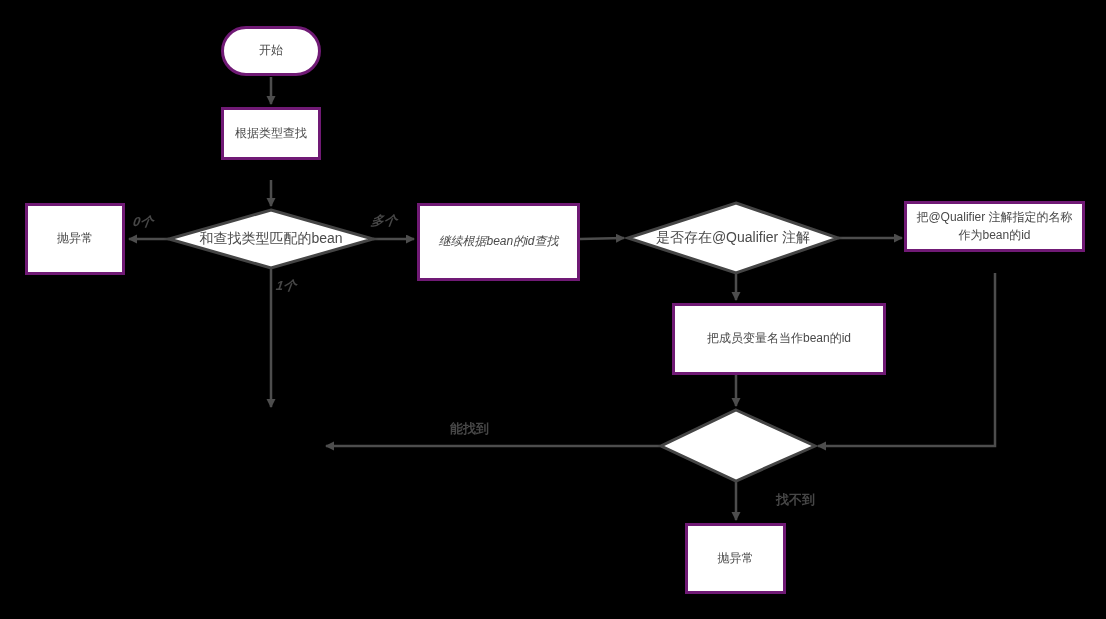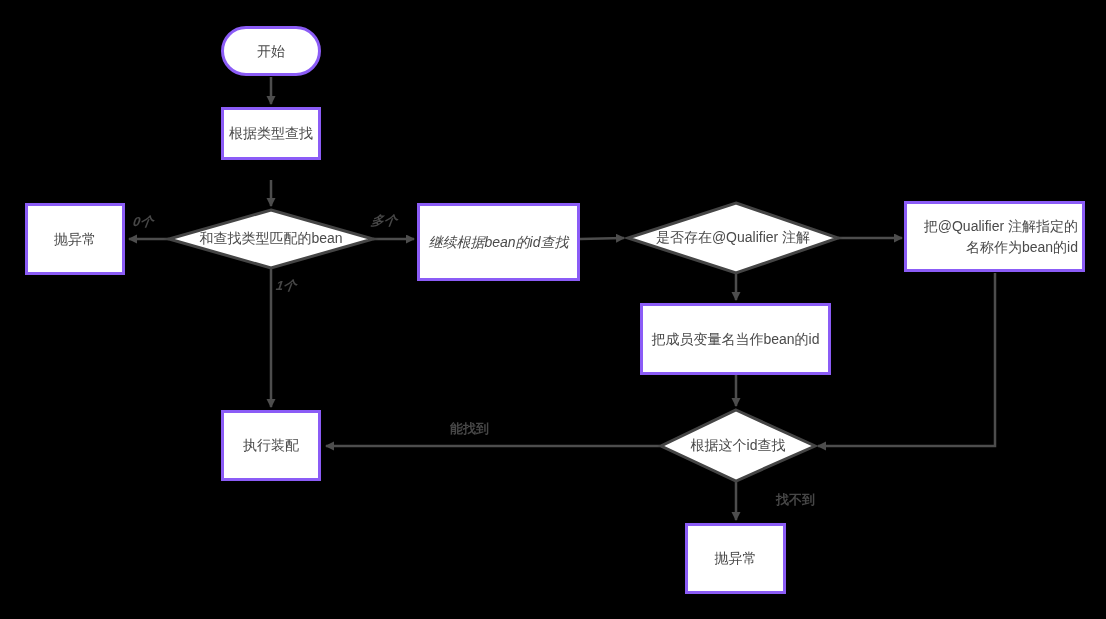--- a/index.html
+++ b/index.html
@@ -29,28 +29,28 @@
   }
   .edges polygon.diamond {
     fill: #ffffff;
     stroke: #454545;
     stroke-width: 3;
   }
   .node {
     position: absolute;
     box-sizing: border-box;
     background: #ffffff;
-    border: 3px solid #8b5cf6;
+    border: 3px solid #701a75;
     color: #4a4a4a;
-    font-size: 14px;
+    font-size: 12px;
     line-height: 1.45;
     display: flex;
     align-items: center;
     justify-content: center;
-    text-align: right;
+    text-align: center;
   }
   .node.stadium {
     border-radius: 25px;
   }
   .node .nowrap {
     white-space: nowrap;
   }
   .diamond-label {
     position: absolute;
     box-sizing: border-box;
@@ -114,47 +114,41 @@
   </div>
 
   <div class="node" style="left:25px; top:203px; width:100px; height:72px;">
     <span>抛异常</span>
   </div>
 
   <div class="node" style="left:417px; top:203px; width:163px; height:78px;font-style:italic;">
     <span class="nowrap">继续根据bean的id查找</span>
   </div>
 
-  <div class="node" style="left:904px; top:201px; width:181px; height:71px; padding:0 4px;">
+  <div class="node" style="left:904px; top:201px; width:181px; height:51px; padding:0 4px;">
     <span>把@Qualifier 注解指定的名称作为bean的id</span>
   </div>
 
-  <div class="node" style="left:640px; top:303px; width:191px; height:72px;">
+  <div class="node" style="left:672px; top:303px; width:214px; height:72px;">
     <span class="nowrap">把成员变量名当作bean的id</span>
   </div>
 
-  <div class="node" style="left:221px; top:410px; width:100px; height:71px;">
-    <span>执行装配</span>
-  </div>
 
   <div class="node" style="left:685px; top:523px; width:101px; height:71px;">
     <span>抛异常</span>
   </div>
 
   <div class="diamond-label" style="left:628px; top:203px; width:210px; height:70px;">
     <span>是否存在@Qualifier 注解</span>
   </div>
 
   <div class="diamond-label" style="left:169px; top:210px; width:204px; height:58px;">
     <span>和查找类型匹配的bean</span>
   </div>
 
-  <div class="diamond-label" style="left:661px; top:410px; width:154px; height:71px;">
-    <span>根据这个id查找</span>
-  </div>
 
   <div class="edge-label slant" style="left:133px; top:213px;">0个</div>
   <div class="edge-label slant" style="left:371px; top:212px;">多个</div>
   <div class="edge-label slant" style="left:276px; top:277px;">1个</div>
   <div class="edge-label" style="left:450px; top:420px;">能找到</div>
   <div class="edge-label" style="left:776px; top:491px;">找不到</div>
 
 </div>
 
 </body></html>

